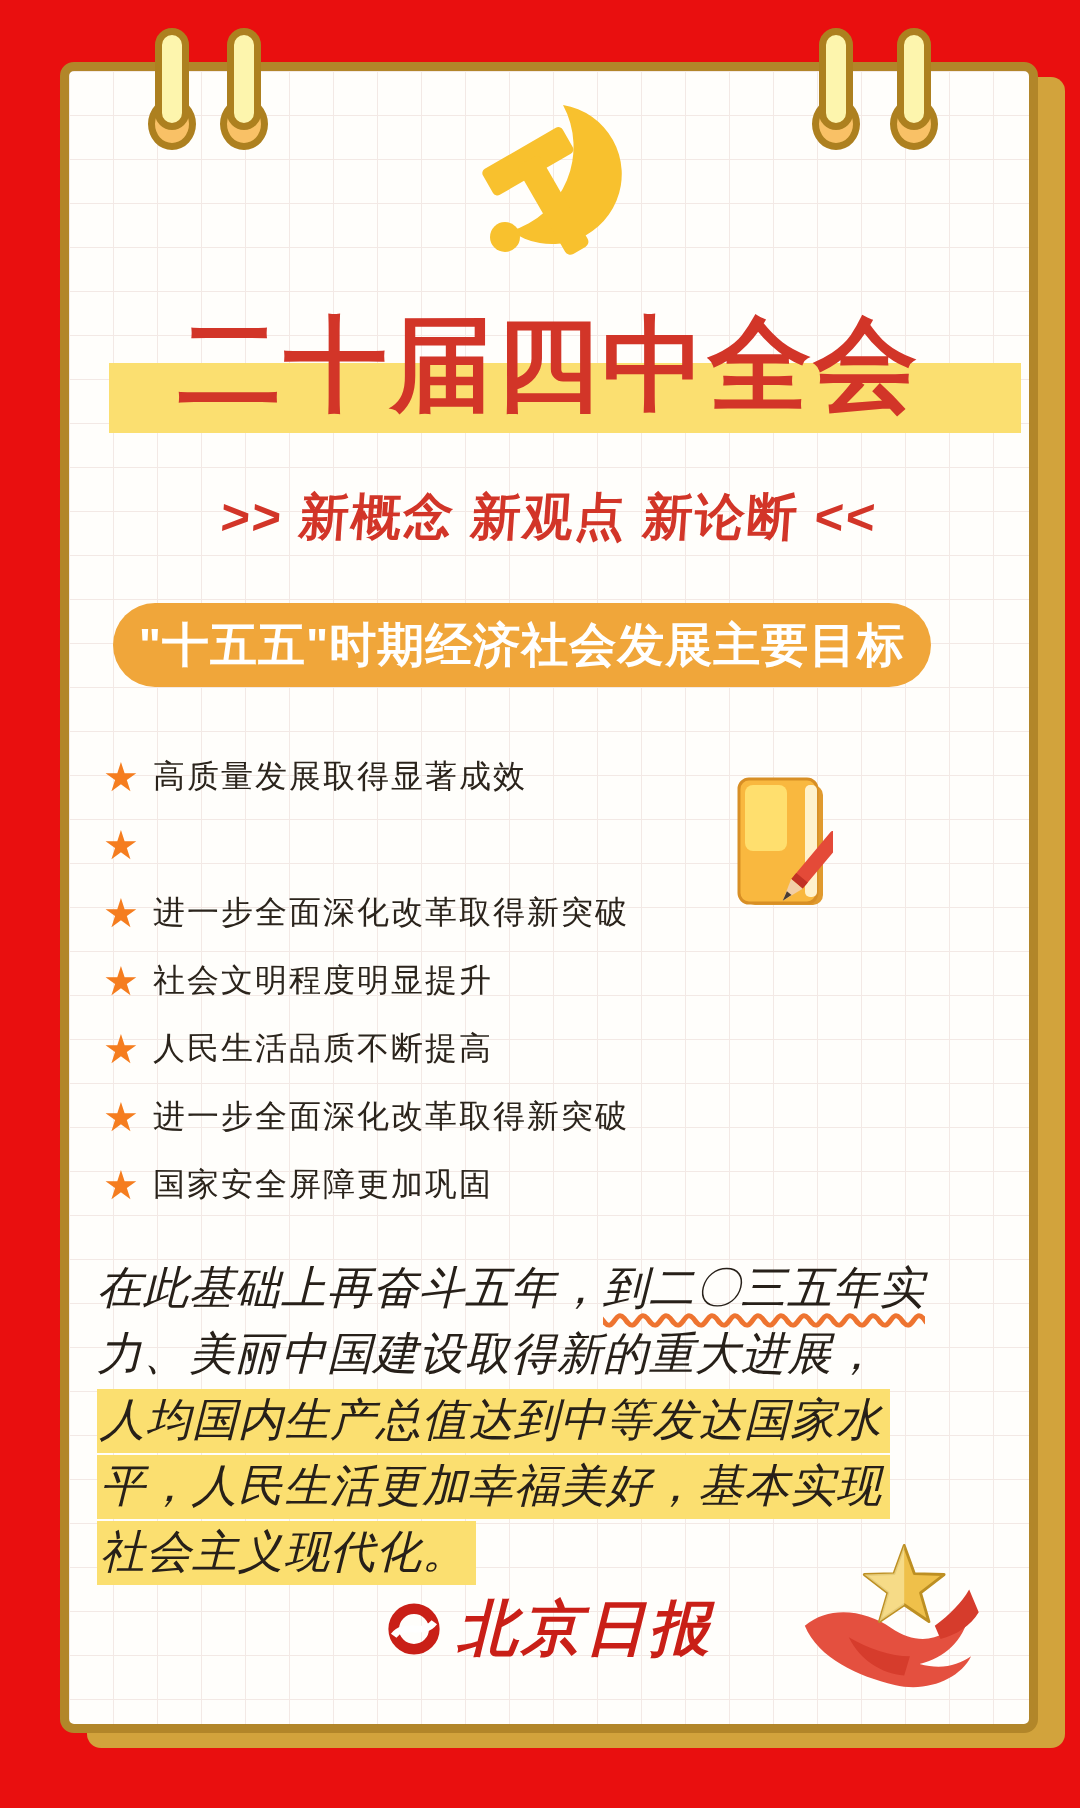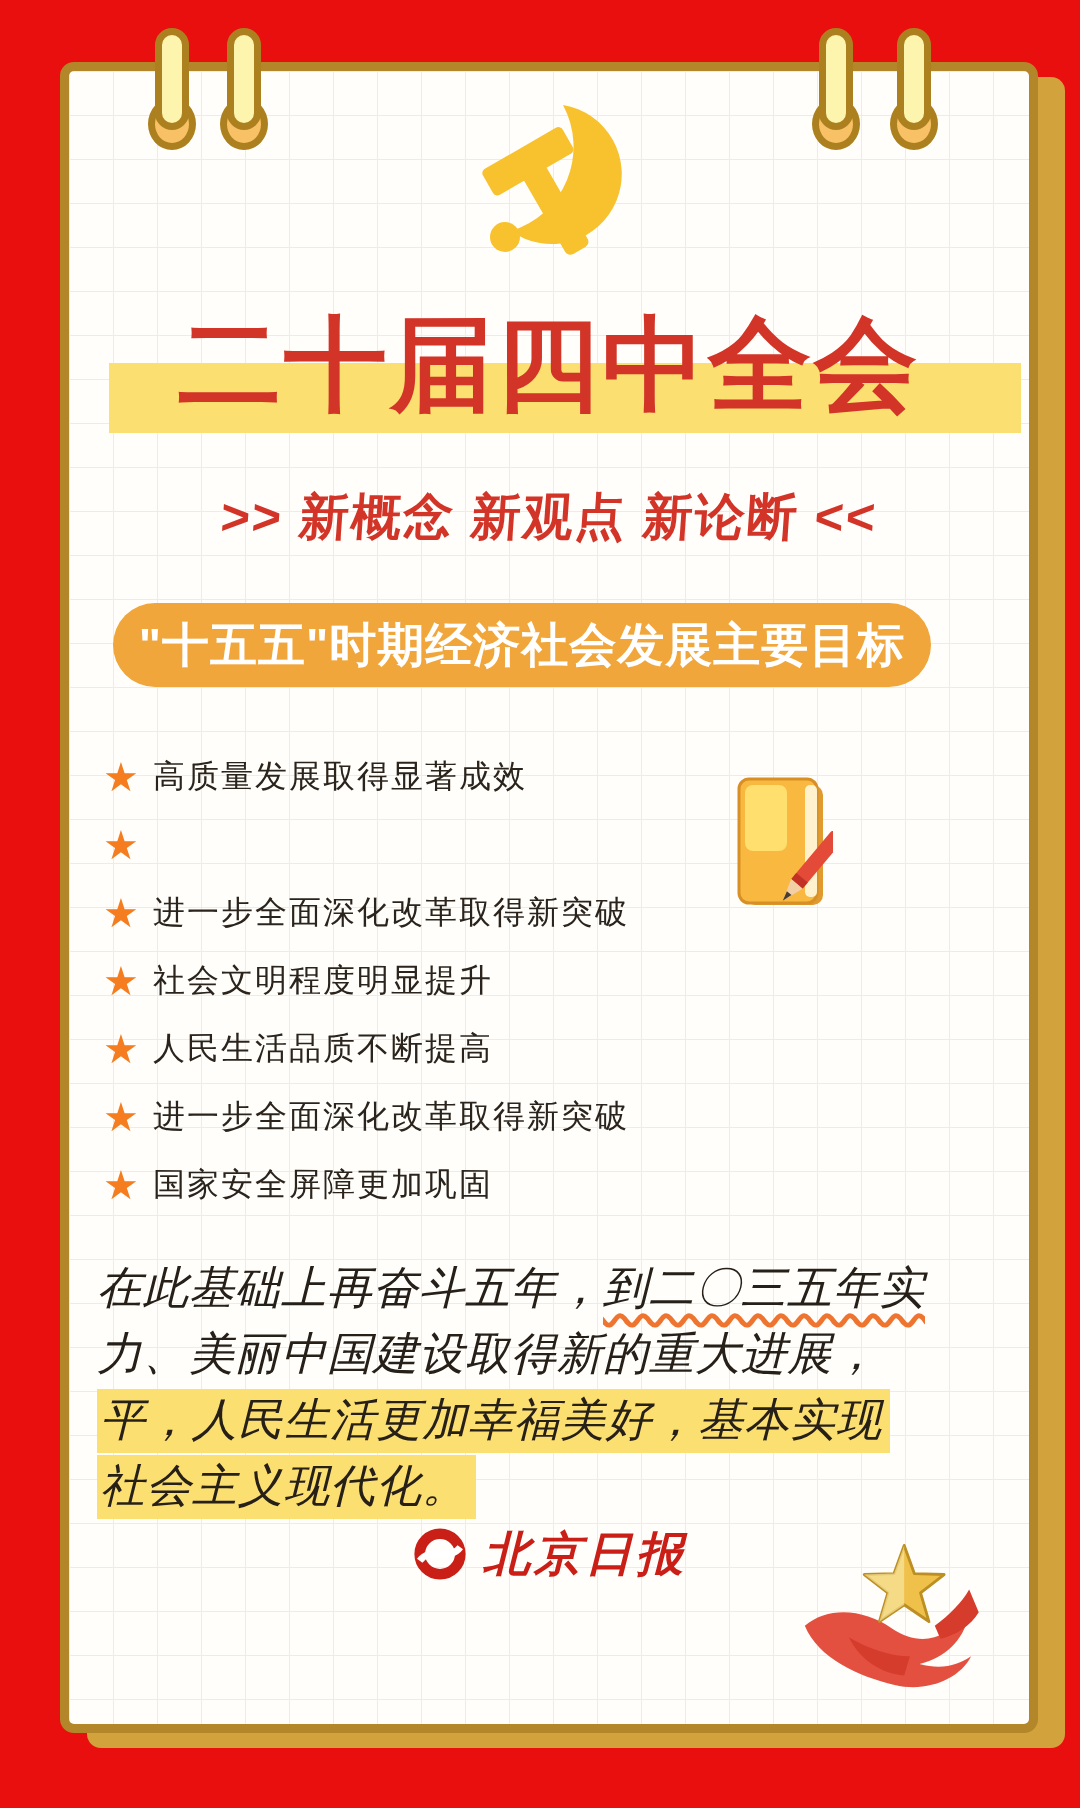--- a/index.html
+++ b/index.html
@@ -79,21 +79,21 @@
     text-decoration:underline wavy #ee7430;
     text-decoration-thickness:5px;
     text-underline-offset:11px;
   }
   .seg-highlight{background:#fbdf70;padding:4px 8px 7px 3px;}
   
   .footer{margin-top:4px;display:flex;justify-content:center;align-items:center;gap:14px;}
   .logo-icon{width:58px;height:58px;}
   .publisher{
     font-family:Liberation Serif, serif;font-style:italic;font-weight:700;
-    font-size:47px;color:#c91f17;letter-spacing:4px;white-space:nowrap;
+    font-size:60px;color:#c91f17;letter-spacing:4px;white-space:nowrap;
   }
   .star-ribbon{position:absolute;right:44px;bottom:18px;width:196px;height:172px;}
 </style>
 </head>
 <body>
 
 <div class="ring" style="left:148px">
   <div class="bulb"></div>
   <div class="stem"></div>
 </div>
@@ -171,20 +171,21 @@
       <rect x="64" y="48" width="15" height="62" rx="3" fill="#e44a38"></rect>
       <rect x="64" y="104" width="15" height="8" fill="#c23124"></rect>
       <path d="M64 112 L79 112 L71.5 134 Z" fill="#f3cfa6"></path>
       <path d="M68.5 124 L74.5 124 L71.5 134 Z" fill="#4a3c33"></path>
     </g>
   </svg>
 
   <div class="paragraph">
       <div class="para-line"><span class="seg-plain">在此基础上再奋斗五年，</span><span class="seg-wavy-underline">到二〇三五年实</span></div>
       <div class="para-line"><span class="seg-plain">力、美丽中国建设取得新的重大进展，</span></div>
+      <div class="para-line"><span class="seg-highlight">人均国内生产总值达到中等发达国家水</span></div>
       <div class="para-line"><span class="seg-highlight">平，人民生活更加幸福美好，基本实现</span></div>
       <div class="para-line"><span class="seg-highlight">社会主义现代化。</span></div>
     </div>
 
   <div class="footer">
     <svg class="logo-icon" viewBox="0 0 60 60">
       <circle cx="30" cy="30" r="21" fill="none" stroke="#c91f17" stroke-width="11"></circle>
       <path d="M9 37 C20 22 40 38 51 23" stroke="#ffffff" stroke-width="7" fill="none"></path>
     </svg>
     <span class="publisher">北京日报</span>

